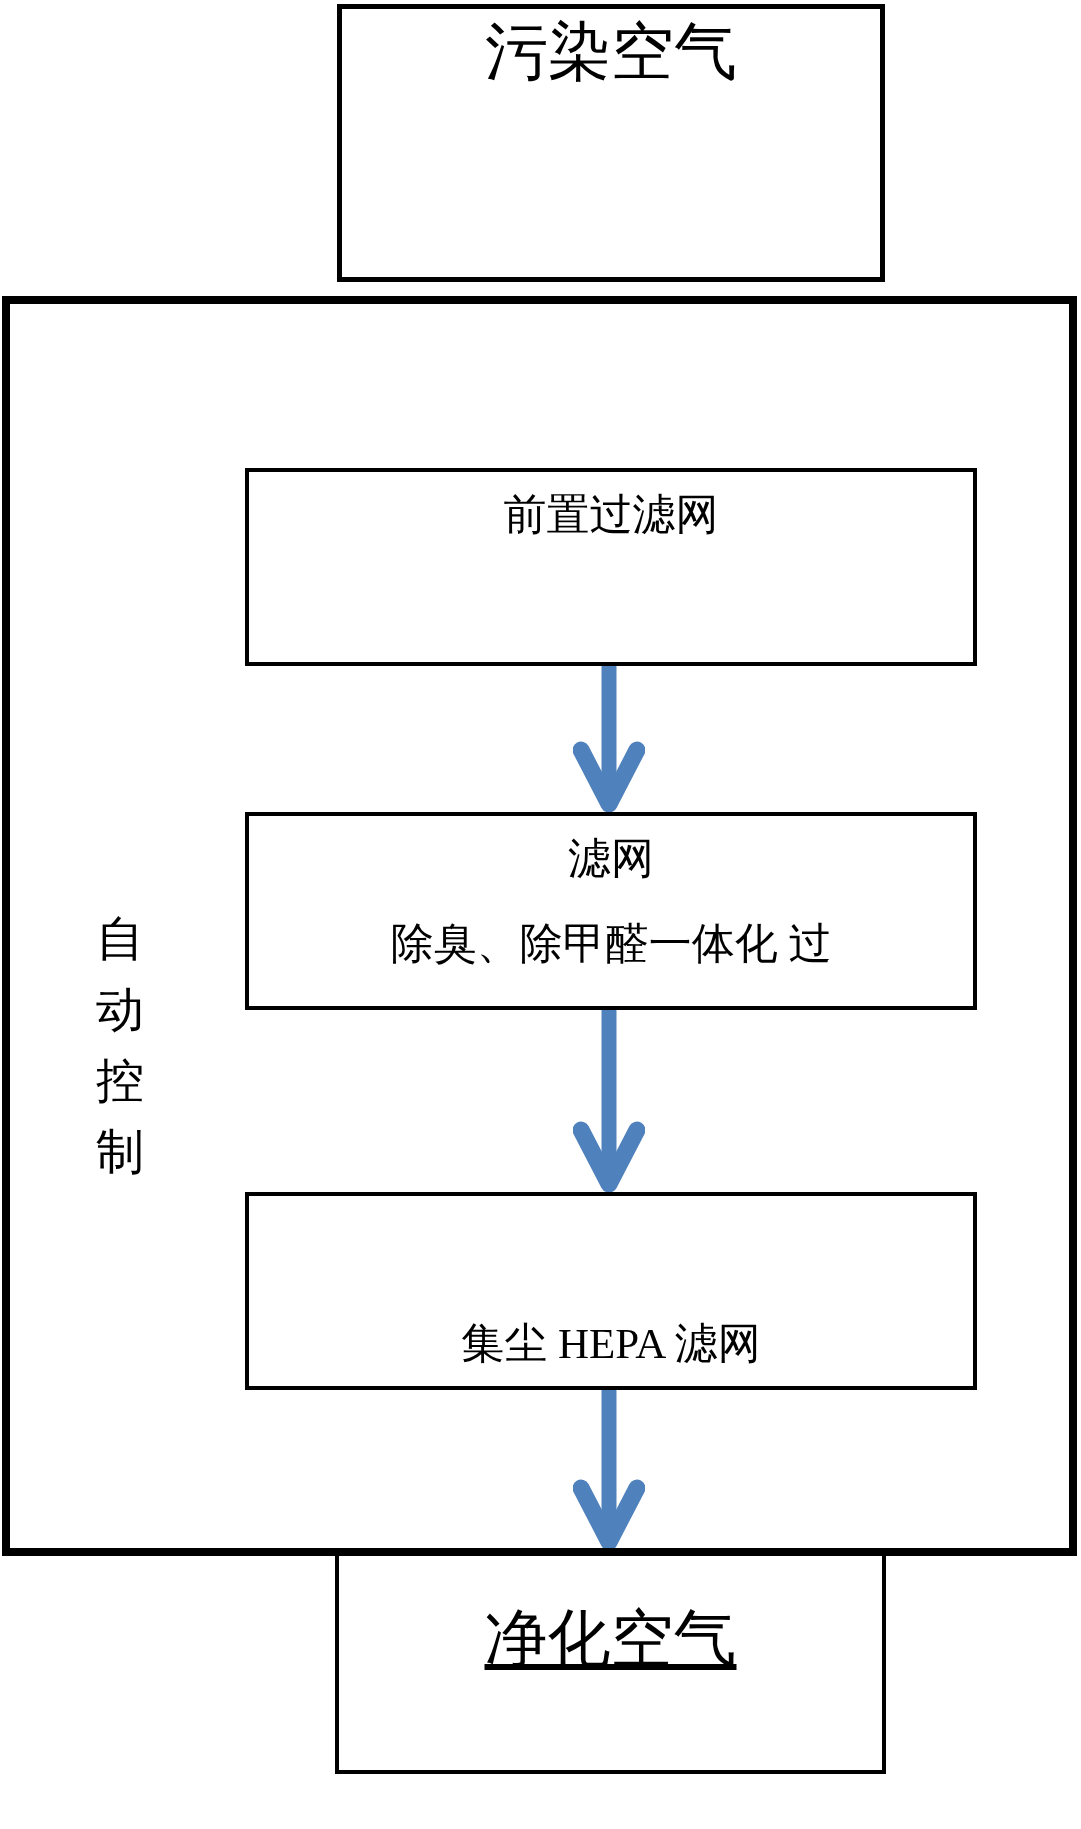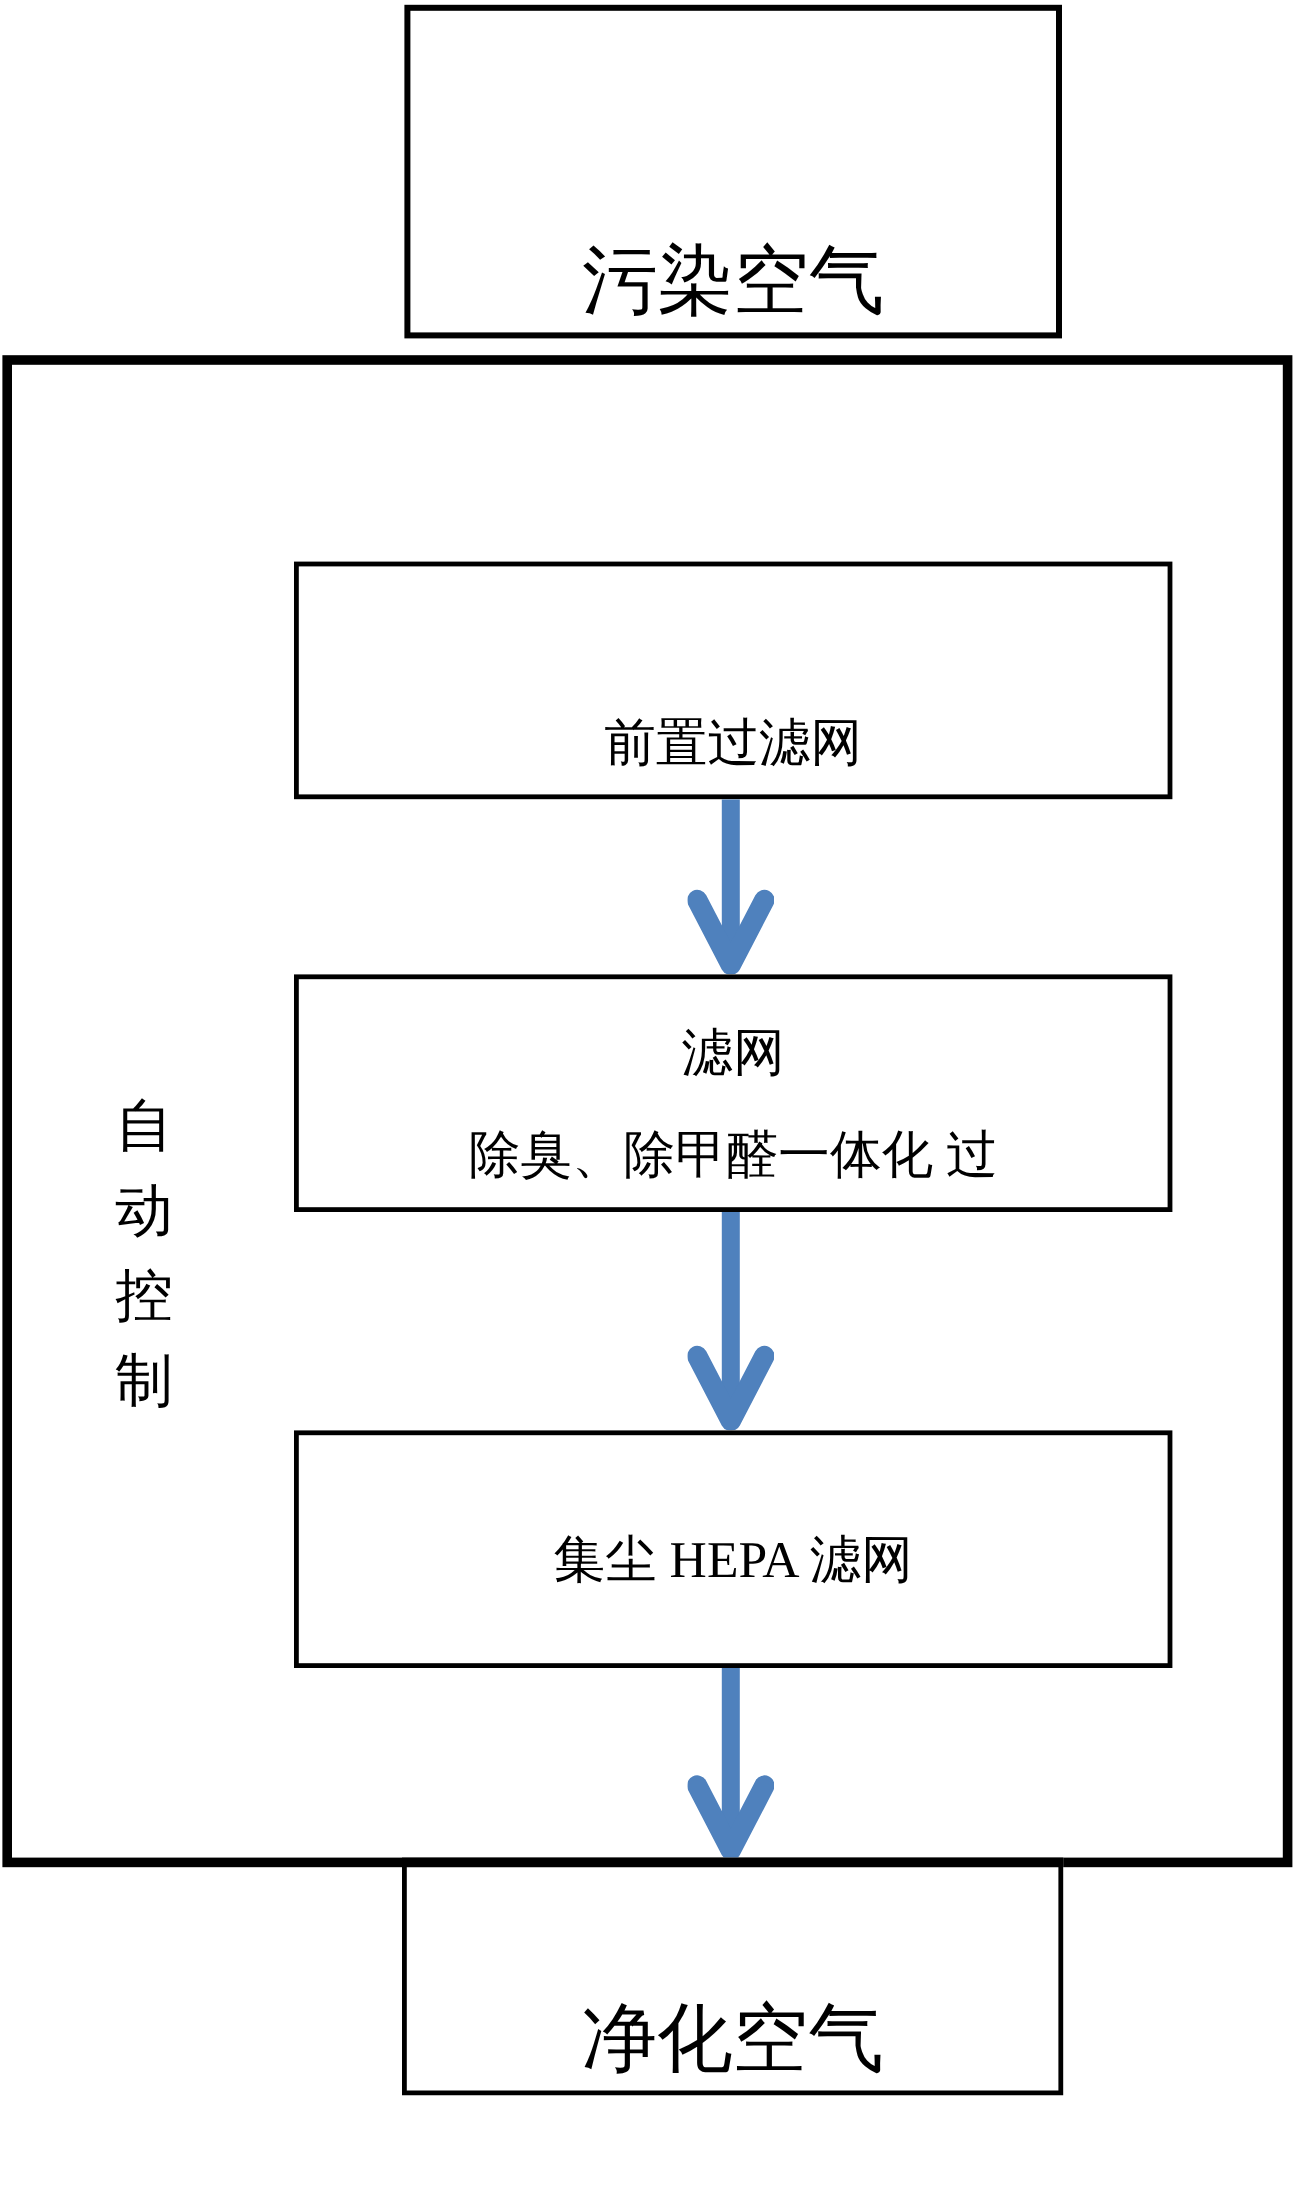--- a/index.html
+++ b/index.html
@@ -2,45 +2,45 @@
 <html style="--arrow-color: #4f81bd;"><head>
 <meta charset="utf-8">
 <style>
   html,body{margin:0;padding:0;background:#fff;}
   .canvas{
     position:relative;width:1081px;height:1829px;background:#ffffff;
     font-family:"Liberation Serif","DejaVu Serif",serif;color:#000;overflow:hidden;
   }
   .box{
     position:absolute;background:#ffffff;border:4px solid #000;box-sizing:border-box;
-    display:flex;flex-direction:column;align-items:center;justify-content:flex-end;
+    display:flex;flex-direction:column;align-items:center;justify-content:flex-start;
     text-align:center;
   }
   .label{white-space:pre;}
   
   .top-box{left:337px;top:4px;width:548px;height:278px;border-width:5px;font-size:63px;}
   
   .outer-box{
     position:absolute;left:2px;top:296px;width:1075px;height:1260px;
     border:8px solid #000;box-sizing:border-box;background:#ffffff;
   }
   
   .side-label{
     position:absolute;left:85px;top:903px;width:70px;
     font-size:48px;line-height:71px;word-break:break-all;text-align:center;
   }
   
   .stage{left:245px;width:732px;height:198px;font-size:43px;line-height:85px;}
   .stage-1{top:468px;}
   .stage-2{top:812px;}
-  .stage-3{top:1192px;justify-content:center;padding-top:18px;}
+  .stage-3{top:1192px;justify-content:flex-end;padding-top:18px;}
   
   .bottom-box{
-    left:335px;top:1548px;width:551px;height:198px;
-    border-width:8px 4px 4px 4px;font-size:63px;padding-top:40px;
+    left:335px;top:1548px;width:551px;height:226px;
+    border-width:8px 4px 4px 4px;font-size:63px;padding-top:40px;text-decoration:underline;
   }
   
   .arrow{position:absolute;left:573px;width:72px;}
   .arrow-1{top:666px;height:146px;}
   .arrow-2{top:1010px;height:182px;}
   .arrow-3{top:1390px;height:160px;}
   .arrow svg{display:block;width:100%;height:100%;}
   .arrow .shaft,.arrow .head{stroke:var(--arrow-color,#4f81bd);}
 </style>
 </head>

